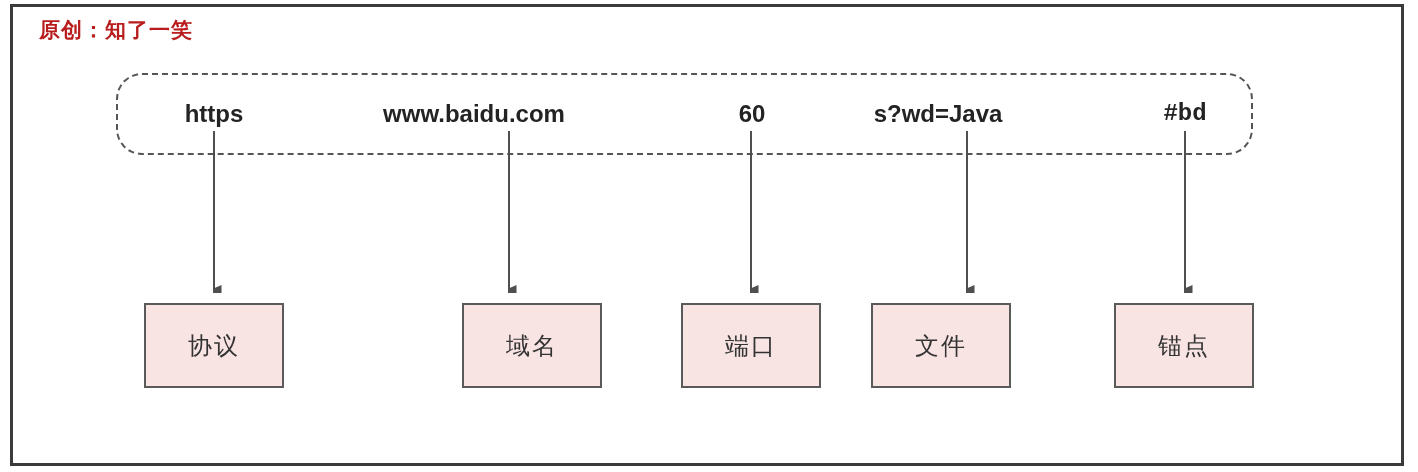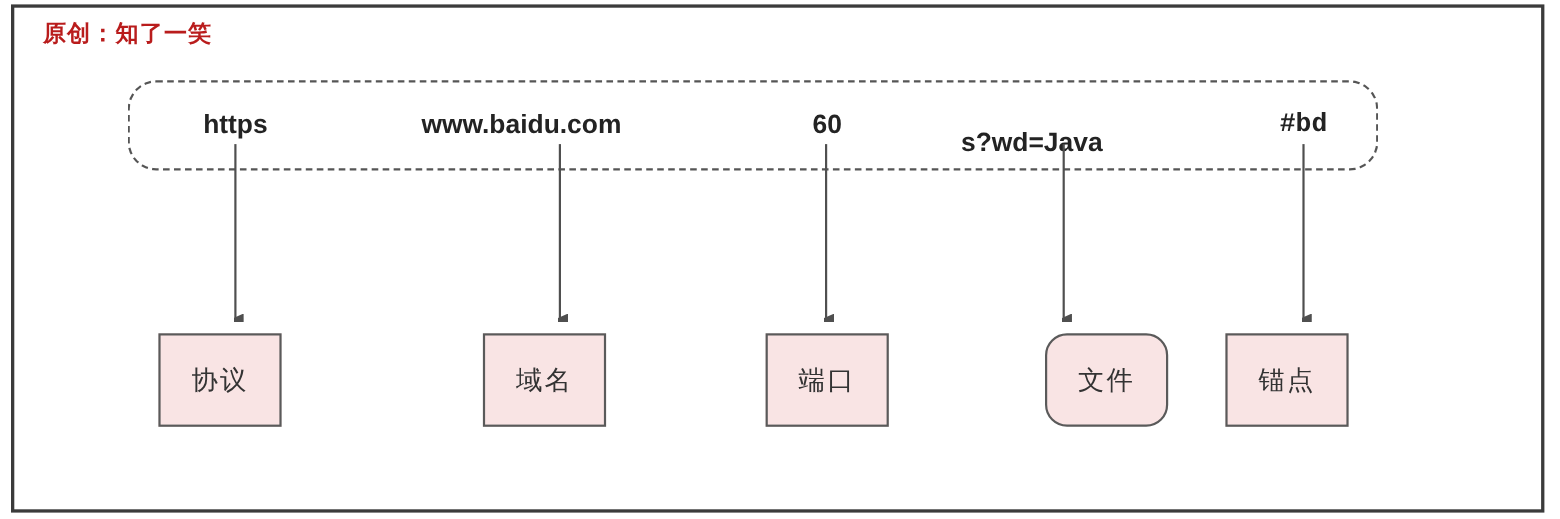--- a/index.html
+++ b/index.html
@@ -40,46 +40,46 @@
     transform: translateX(-50%);
     font-size: 24px;
     font-weight: bold;
     color: #232323;
     line-height: 28px;
     white-space: nowrap;
   }
   .seg-1 { left: 214px; }
   .seg-2 { left: 474px; }
   .seg-3 { left: 752px; }
-  .seg-4 { left: 938px; margin-top: 16px; }
+  .seg-4 { left: 938px; }
   .seg-5 { left: 1185px; font-family: Liberation Mono, monospace; }
   .arrow-layer {
     position: absolute;
     left: 0; top: 0;
     width: 1418px; height: 472px;
     pointer-events: none;
   }
   .node-box {
     position: absolute;
     top: 303px;
-    width: 112px; height: 85px;
+    width: 140px; height: 85px;
     background: #f9e4e4;
     border: 2px solid #5a5a5a;
     display: flex;
     align-items: center;
     justify-content: center;
     font-size: 24px;
     color: #333333;
     letter-spacing: 2px;
     white-space: nowrap;
   }
   .box-1 { left: 144px; }
-  .box-2 { left: 439px; }
-  .box-3 { left: 696px; }
-  .box-4 { left: 950px; border-radius: 20px; }
+  .box-2 { left: 462px; }
+  .box-3 { left: 681px; }
+  .box-4 { left: 871px; }
   .box-5 { left: 1114px; font-family: Liberation Mono, monospace; }
 </style>
 </head>
 <body>
 
 <div class="frame"></div>
 
 <div class="watermark">原创：知了一笑</div>
 
 <div class="dashed-url-bar"></div>

